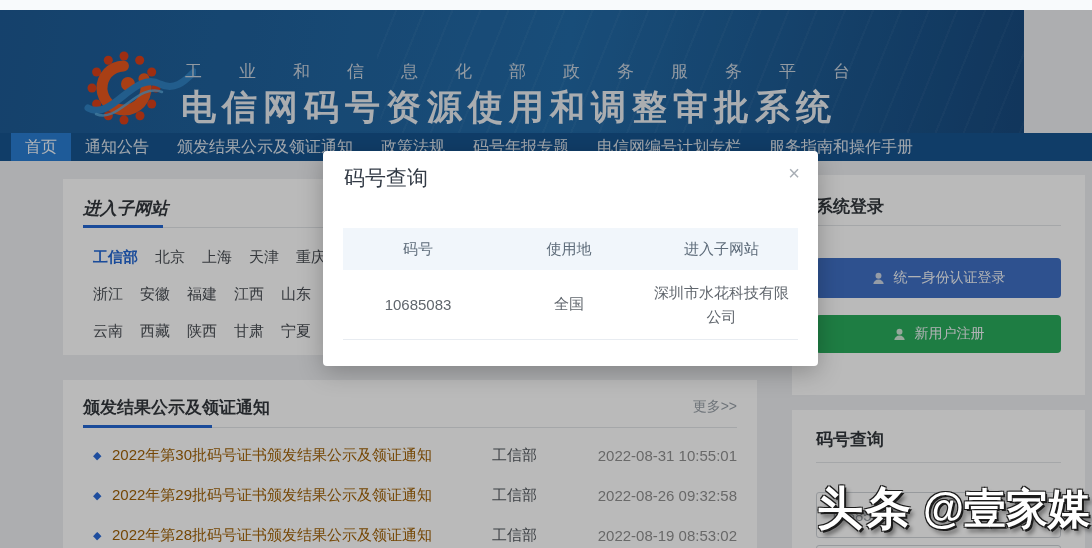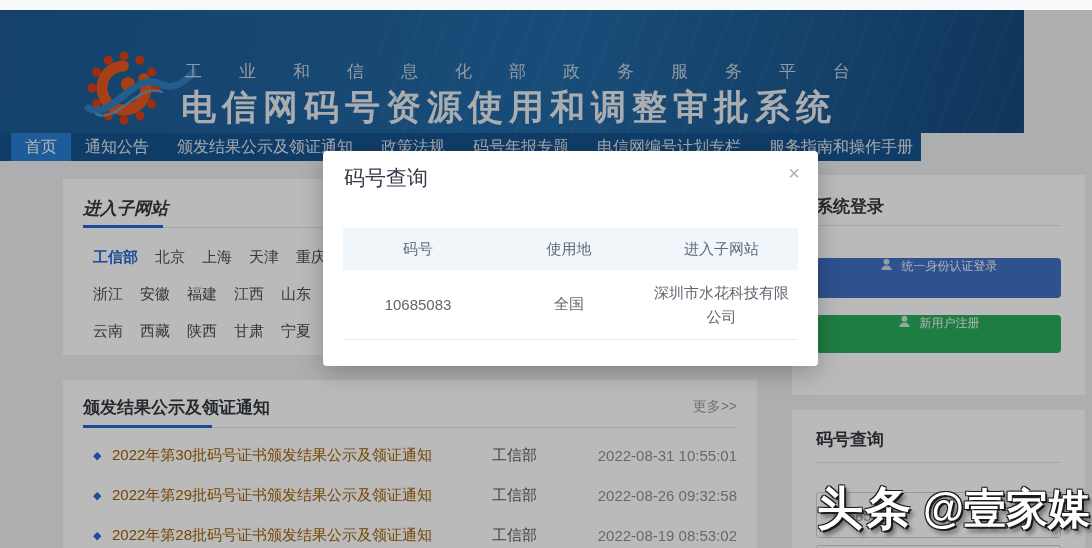--- a/index.html
+++ b/index.html
@@ -16,21 +16,21 @@
     background:linear-gradient(100deg,#1d5a94 0%,#226aa6 55%,#184a7e 100%); overflow:hidden; }
   .banner .streak { position:absolute; left:380px; top:-40px; width:900px; height:260px;
     background:repeating-linear-gradient(115deg, rgba(255,255,255,0.03) 0 2px, transparent 2px 26px);
     transform:rotate(-3deg); }
   .logo { position:absolute; left:84px; top:38px; }
   .title-small { position:absolute; left:185px; top:50px; font-size:17px;
     letter-spacing:37px; color:#c9d3de; white-space:nowrap; }
   .title-big { position:absolute; left:181px; top:74px; font-size:35px; font-weight:700;
     letter-spacing:6px; color:#e9edf2; white-space:nowrap; }
   
-  .nav { position:absolute; left:0; top:133px; width:921px; height:28px;
+  .nav { position:absolute; left:0; top:133px; width:1092px; height:28px;
     background:#17548f; display:flex; align-items:stretch; padding-left:11px; }
   .nav-item { display:flex; align-items:center; padding:0 14px; font-size:16px;
     color:#dfe6ee; white-space:nowrap; cursor:pointer; }
   .nav-item.active { background:#2a7dd2; color:#f2f7fc; }
   
   .panel { position:absolute; background:#ffffff; }
   .panel-title { font-size:17px; font-weight:700; color:#33383d; }
   .rule { position:absolute; height:1px; background:#e3e5e8; }
   .rule-accent { position:absolute; height:3px; background:#2468d4; }
 
@@ -56,21 +56,21 @@
   .notice-bullet { position:absolute; left:30px; font-size:11px; color:#2a6ad9; }
   .notice-title { position:absolute; left:49px; font-size:15px; color:#a16207; white-space:nowrap; }
   .notice-source { position:absolute; left:429px; font-size:15px; color:#555a60; }
   .notice-time { position:absolute; right:20px; font-size:15px; color:#909090; }
 
   
   .panel-login { left:792px; top:175px; width:293px; height:220px; }
   .panel-login .panel-title { position:absolute; left:24px; top:20px; }
   .panel-login .rule { left:24px; right:24px; top:50px; }
   .btn { position:absolute; left:24px; right:24px; height:40px; border:none;
-    border-radius:4px; color:#f2f5f8; font-size:12px; display:flex; align-items:flex-start;
+    border-radius:4px; color:#f2f5f8; font-size:14px; display:flex; align-items:center;
     justify-content:center; gap:9px; cursor:pointer;
     font-family:"Liberation Sans","DejaVu Sans",sans-serif; }
   .btn-sso { top:83px; background:#3f6fc4; }
   .btn-reg { top:140px; height:38px; background:#2aac5c; }
   .person-icon { width:13px; height:13px; }
 
   .panel-query { left:792px; top:410px; width:293px; height:138px; }
   .panel-query .panel-title { position:absolute; left:24px; top:18px; }
   .panel-query .rule { left:24px; right:24px; top:52px; }
   .query-input { position:absolute; left:24px; width:245px; height:46px;

